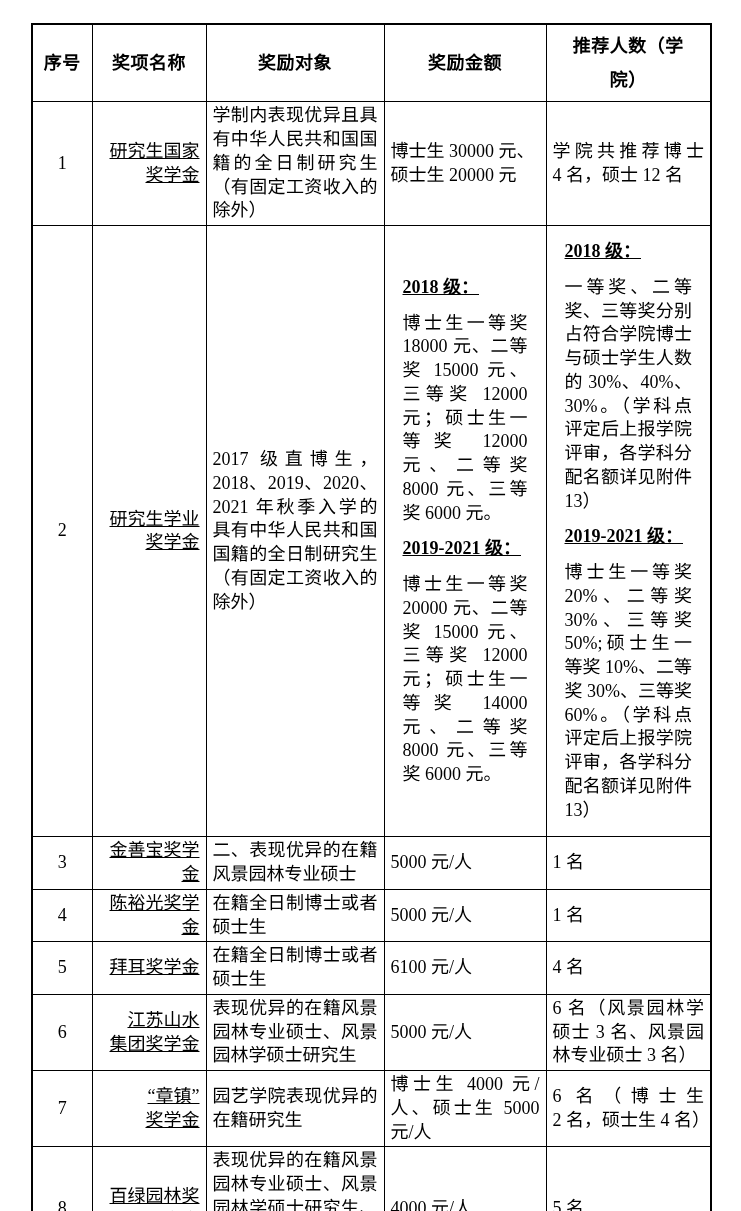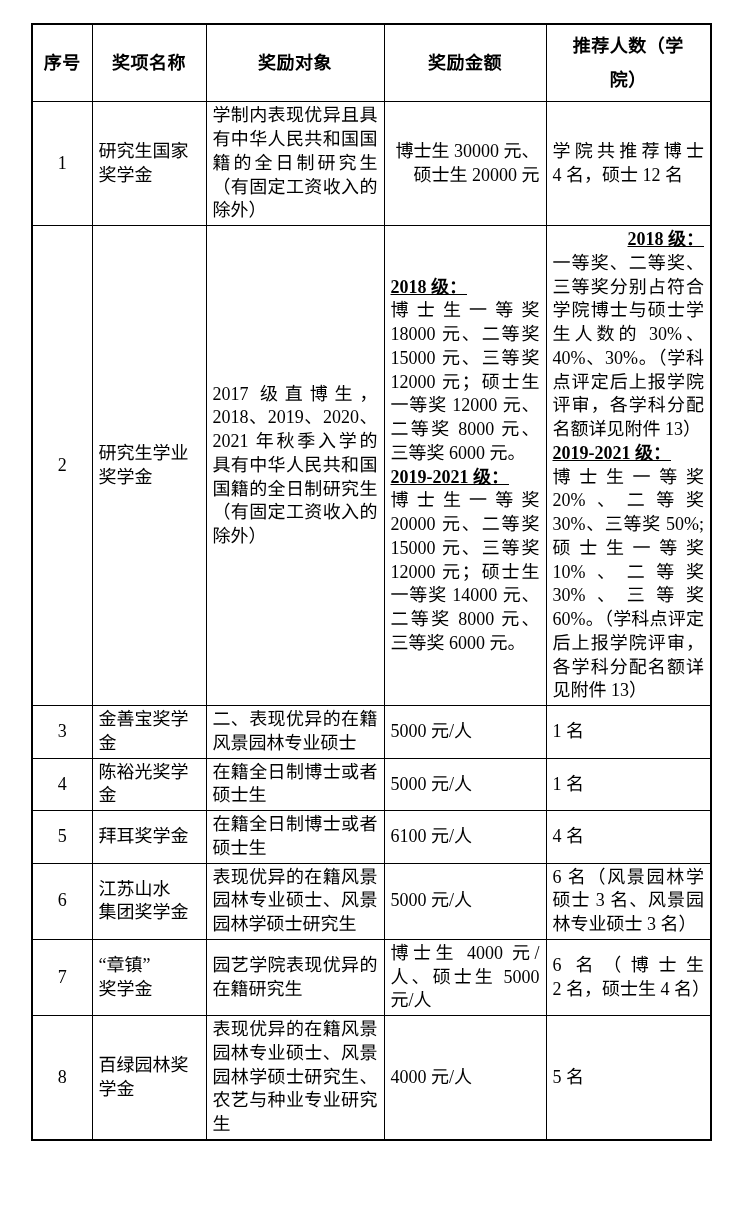--- a/index.html
+++ b/index.html
@@ -34,24 +34,24 @@
   }
   .tbl th {
     font-weight: bold;
     text-align: center;
     white-space: pre-line;
     line-height: 1.9;
     padding: 4px 4px;
     letter-spacing: 0.5px;
   }
   .c-index { text-align: center; }
-  .c-name  { text-align: left; white-space: pre-line; }
+  .c-name  { text-align: right; white-space: pre-line; text-decoration: underline; }
   .jt      { text-align: justify; text-justify: inter-ideograph; }
-  .ctr     { text-align: right; }
-  td p { margin: 0; }
+  .ctr     { text-align: left; }
+  td p { margin: 12px; }
   .hu { font-weight: bold; text-decoration: underline; }
   .b  { font-weight: normal; }
 </style>
 </head>
 <body>
 
 <div class="page">
   <table class="tbl">
     <colgroup>
       <col style="width:60px">

